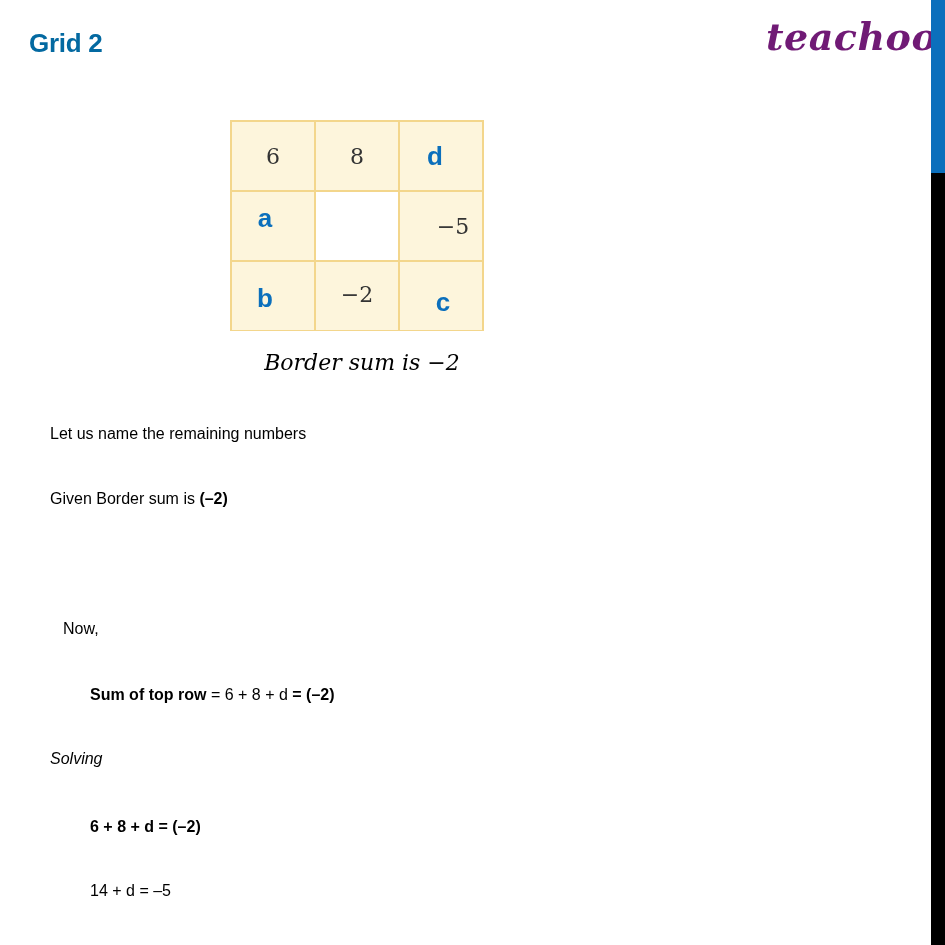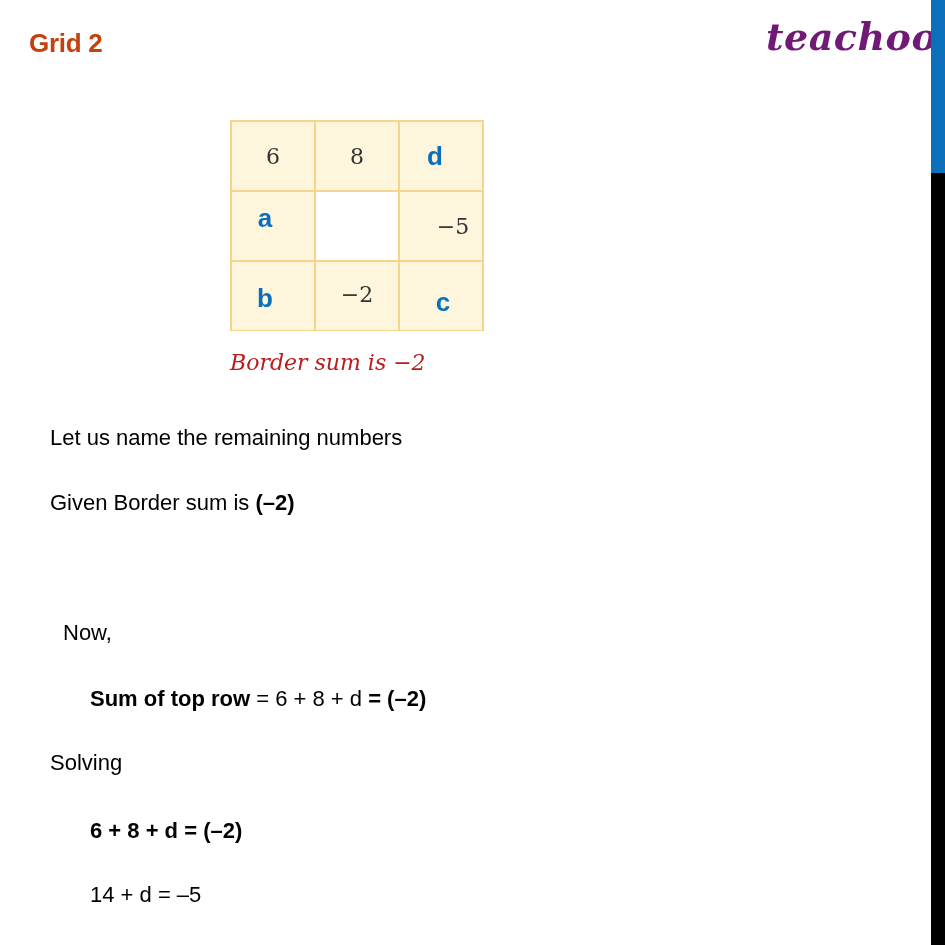--- a/index.html
+++ b/index.html
@@ -14,21 +14,21 @@
       overflow: hidden;
       font-family: "Liberation Sans", "DejaVu Sans", sans-serif;
       color: #000;
     }
     .title {
       position: absolute;
       left: 29px;
       top: 28px;
       font-size: 26px;
       font-weight: bold;
-      color: #c2410c;
+      color: #0369a1;
       letter-spacing: -0.3px;
     }
     .logo {
       position: absolute;
       left: 766px;
       top: 14px;
       font-family: "DejaVu Serif", serif;
       font-style: italic;
       font-weight: bold;
       font-size: 38px;
@@ -87,33 +87,33 @@
     .c-neg5 .v { top: 0px; left: 12px; }
     .c-b .v { top: 2px; left: -8px; }
     .c-neg2 .v { top: -2px; left: 0px; }
     .c-c .v { top: 6px; left: 2px; }
     .c-d .v { top: 0px; left: -6px; }
     .caption {
       position: absolute;
       left: 230px;
       width: 264px;
       top: 350px;
-      text-align: left;
+      text-align: center;
       font-family: "DejaVu Serif", serif;
       font-style: italic;
       font-size: 22px;
-      color: #b91c1c;
+      color: #000000;
     }
     .line {
       position: absolute;
-      font-size: 22px;
+      font-size: 16px;
       white-space: nowrap;
     }
     .b { font-weight: bold; }
-    .i { }
+    .i { font-style: italic; }
   </style>
 </head>
 <body>
 
 <div class="title">Grid 2</div>
 <div class="logo">teachoo</div>
 
 <div class="sidebar-blue"></div>
 <div class="sidebar-black"></div>
 

